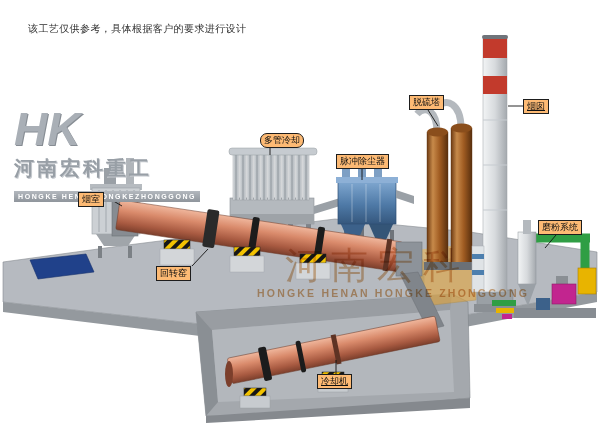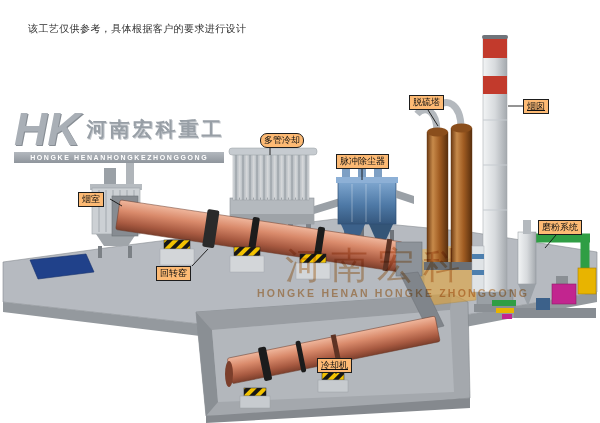--- a/index.html
+++ b/index.html
@@ -3,21 +3,21 @@
 <meta charset="utf-8">
 <style>
   html,body{margin:0;padding:0;background:#fff;}
   .stage{position:relative;width:600px;height:423px;background:#ffffff;overflow:hidden;
          font-family:"Liberation Sans",sans-serif;}
   .scene-svg{position:absolute;left:0;top:0;}
   .disclaimer{position:absolute;left:28px;top:22px;font-size:10px;color:#2e2e2e;
               letter-spacing:.4px;z-index:4;}
   
   .logo{position:absolute;left:14px;top:110px;z-index:4;}
-  .logo-row{display:flex;align-items:flex-end;gap:6px;}
+  .logo-row{display:flex;align-items:flex-start;gap:6px;flex-direction:column;}
   .logo-hk{font-size:46px;font-weight:800;font-style:italic;line-height:.85;
            color:#a9afb6;text-shadow:1px 1px 0 #878d94;}
   .logo-cn{font-size:20px;font-weight:700;color:#989fa6;letter-spacing:3px;
            padding-bottom:6px;text-shadow:1px 1px 0 #c6cacf;}
   .logo-bar{margin-top:3px;background:linear-gradient(#b3b8be,#8f959c);color:#fff;
             font-size:7px;font-weight:700;letter-spacing:1.6px;text-align:center;
             padding:2px 4px;}
   
   .wm{position:absolute;left:240px;top:247px;z-index:3;pointer-events:none;
       mix-blend-mode:multiply;}
@@ -251,15 +251,15 @@
     <div class="wm-en">HONGKE HENAN HONGKE ZHONGGONG</div>
   </div>
 
   <div class="lbl" style="left:78px;top:192px;">烟室</div>
   <div class="lbl" style="left:156px;top:266px;text-align:right;">回转窑</div>
   <div class="lbl" style="left:260px;top:133px;border-radius:7px;">多管冷却</div>
   <div class="lbl" style="left:336px;top:154px;">脉冲除尘器</div>
   <div class="lbl" style="left:409px;top:95px;">脱硫塔</div>
   <div class="lbl" style="left:523px;top:99px;text-decoration:underline;">烟囱</div>
   <div class="lbl" style="left:538px;top:220px;">磨粉系统</div>
-  <div class="lbl" style="left:317px;top:358px;text-decoration:underline;">冷却机</div>
+  <div class="lbl" style="left:317px;top:374px;text-decoration:underline;">冷却机</div>
 
 </div>
 
 </body></html>

